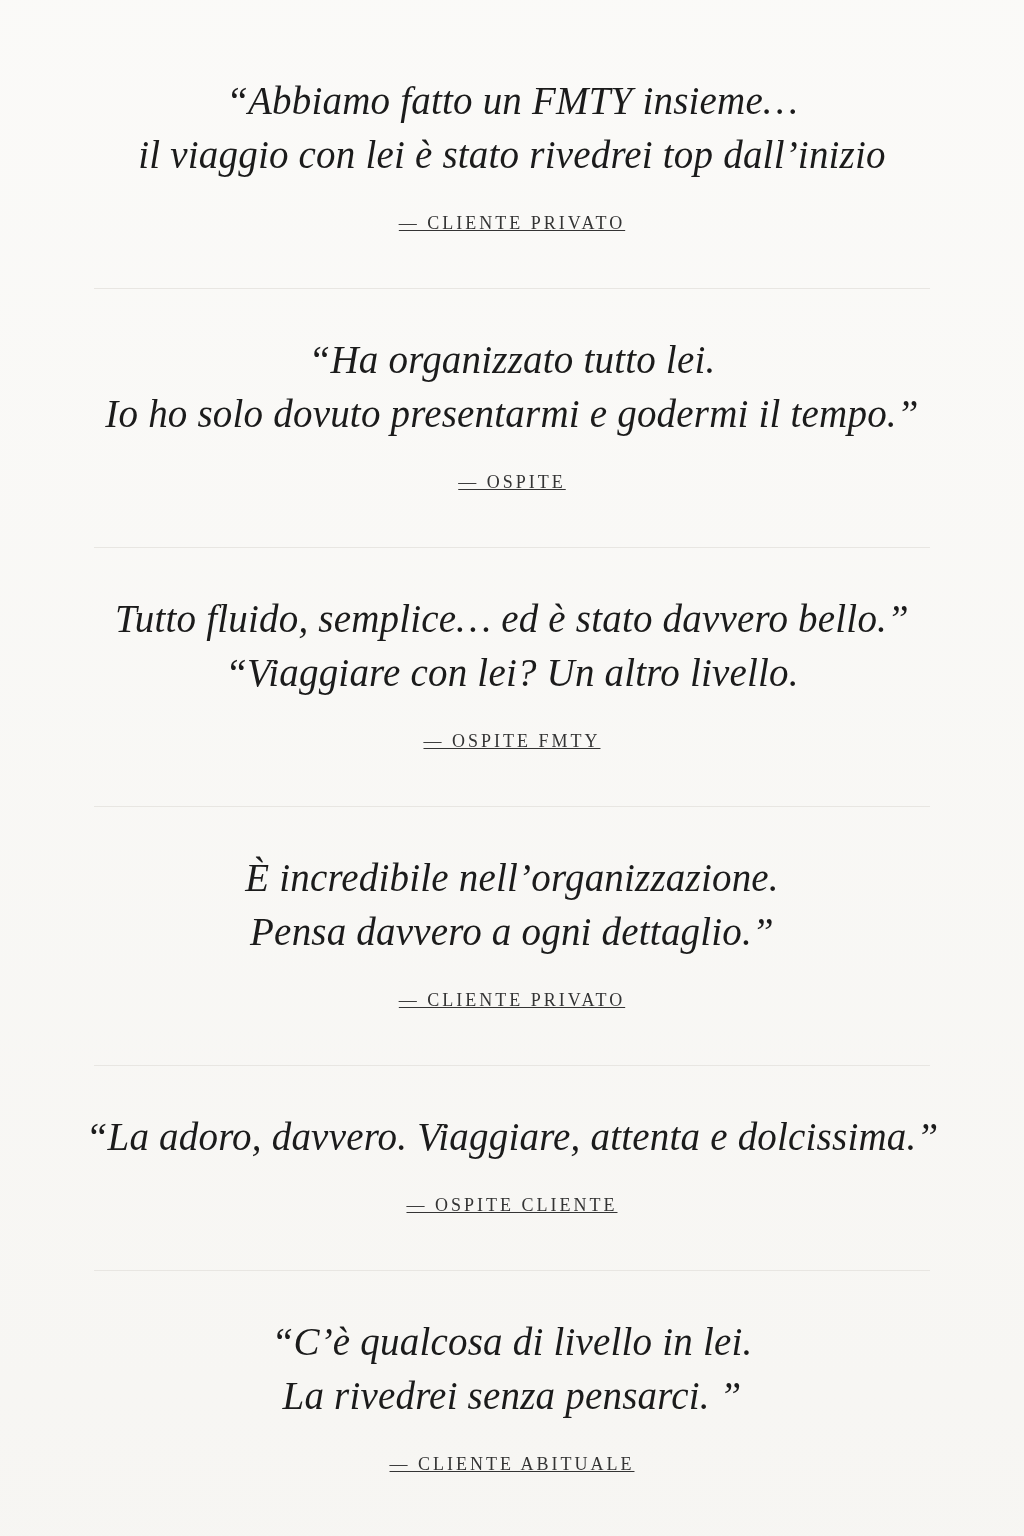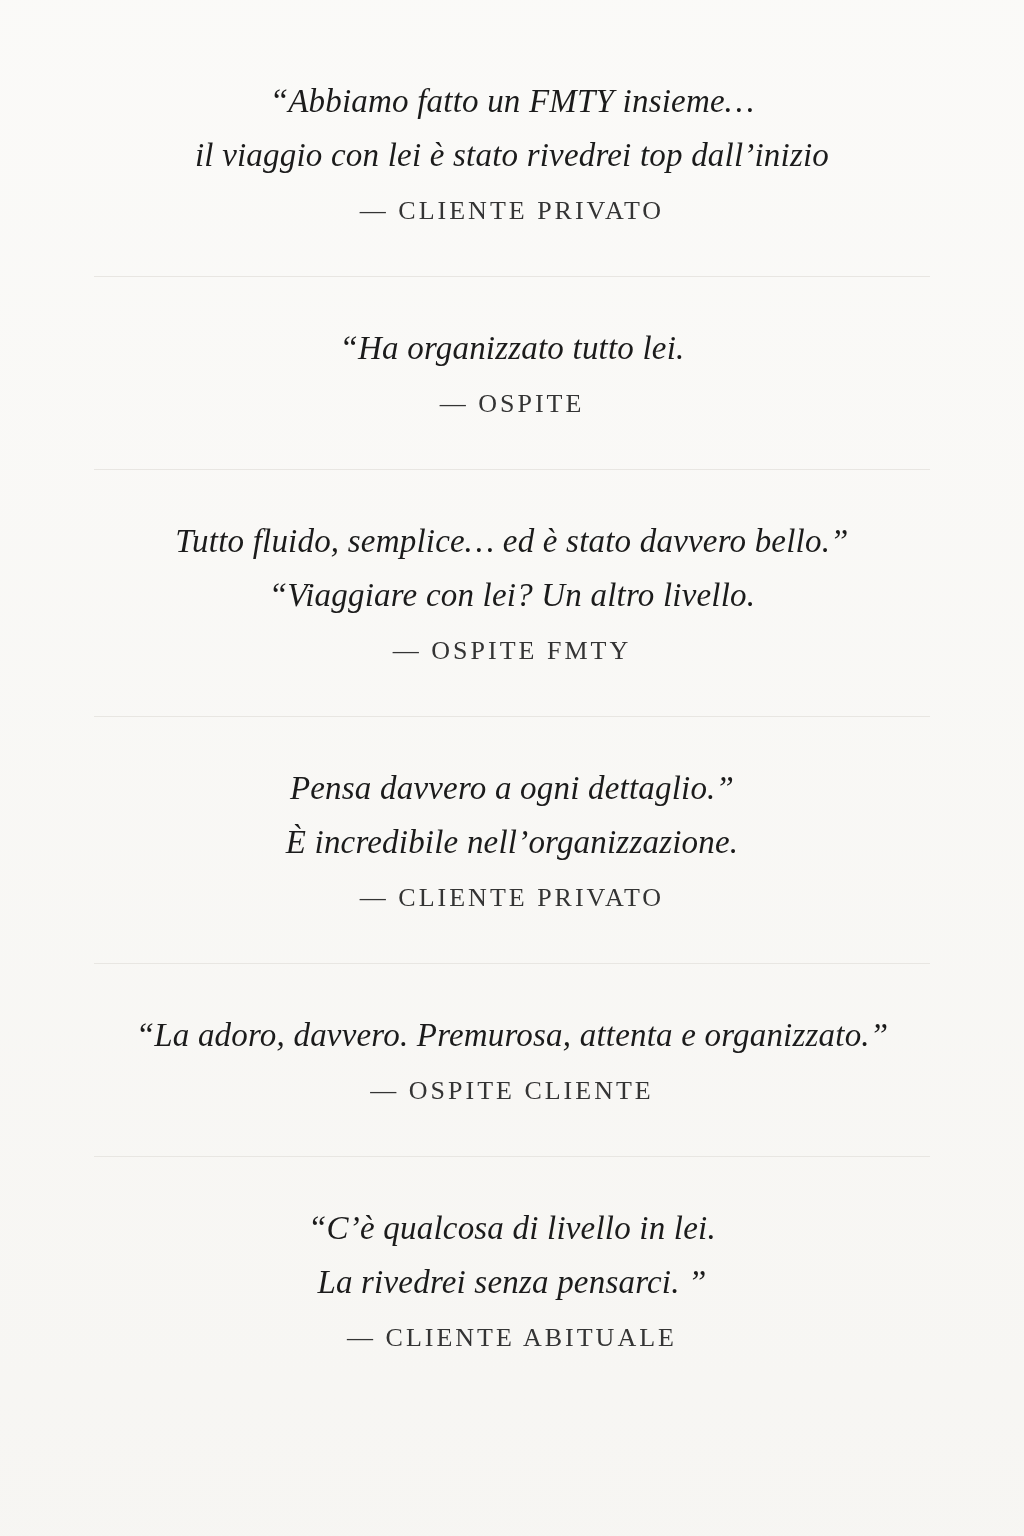--- a/index.html
+++ b/index.html
@@ -25,37 +25,38 @@
     text-align: center;
     overflow: hidden;
   }
 
   .testimonial {
     width: 100%;
   }
 
   .quote {
     font-style: italic;
-    font-size: 33px;
+    font-size: 39px;
     line-height: 54px;
     color: #1b1b1b;
     letter-spacing: 0.2px;
   }
 
   .quote .line {
     display: block;
   }
 
   .attribution {
-    margin-top: 16px;
+    margin-top: 28px;
     font-style: normal;
-    font-size: 26px;
+    font-size: 18px;
     line-height: 26px;
     letter-spacing: 3px;
     color: #343434;
+    text-decoration: underline;
   }
 
   hr.divider {
     border: none;
     border-top: 1px solid #e8e6e2;
     width: 836px;
     margin: 52px auto 44px auto;
   }
 </style>
 </head>
@@ -69,49 +70,50 @@
       <span class="line">il viaggio con lei è stato rivedrei top dall’inizio</span>
     </blockquote>
     <figcaption class="attribution">— CLIENTE PRIVATO</figcaption>
   </figure>
 
   <hr class="divider">
 
   <figure class="testimonial">
     <blockquote class="quote">
       <span class="line">“Ha organizzato tutto lei.</span>
+      <span class="line">Io ho solo dovuto presentarmi e godermi il tempo.”</span>
     </blockquote>
     <figcaption class="attribution">— OSPITE</figcaption>
   </figure>
 
   <hr class="divider">
 
   <figure class="testimonial">
     <blockquote class="quote">
       <span class="line">Tutto fluido, semplice… ed è stato davvero bello.”</span>
       <span class="line">“Viaggiare con lei? Un altro livello.</span>
     </blockquote>
     <figcaption class="attribution">— OSPITE FMTY</figcaption>
   </figure>
 
   <hr class="divider">
 
   <figure class="testimonial">
     <blockquote class="quote">
+      <span class="line">È incredibile nell’organizzazione.</span>
       <span class="line">Pensa davvero a ogni dettaglio.”</span>
-      <span class="line">È incredibile nell’organizzazione.</span>
     </blockquote>
     <figcaption class="attribution">— CLIENTE PRIVATO</figcaption>
   </figure>
 
   <hr class="divider">
 
   <figure class="testimonial">
     <blockquote class="quote">
-      <span class="line">“La adoro, davvero. Premurosa, attenta e organizzato.”</span>
+      <span class="line">“La adoro, davvero. Viaggiare, attenta e dolcissima.”</span>
     </blockquote>
     <figcaption class="attribution">— OSPITE CLIENTE</figcaption>
   </figure>
 
   <hr class="divider">
 
   <figure class="testimonial">
     <blockquote class="quote">
       <span class="line">“C’è qualcosa di livello in lei.</span>
       <span class="line">La rivedrei senza pensarci. ”</span>

